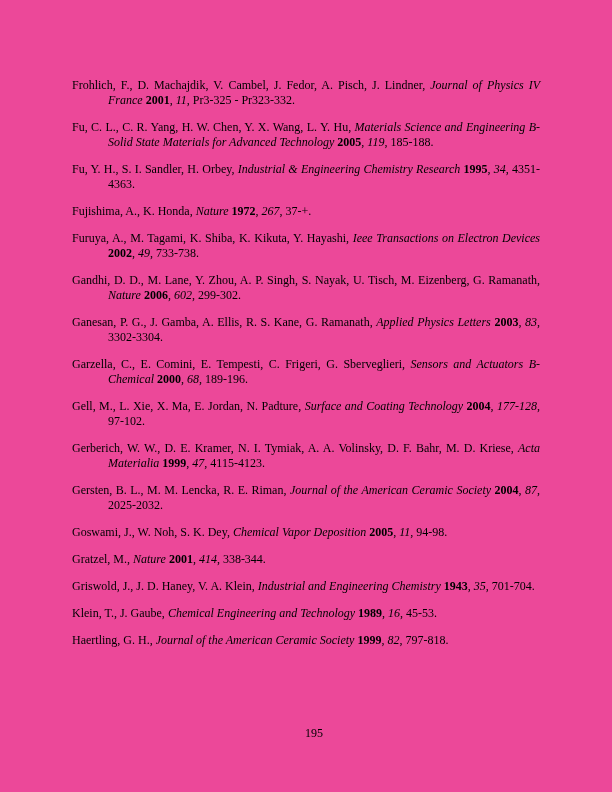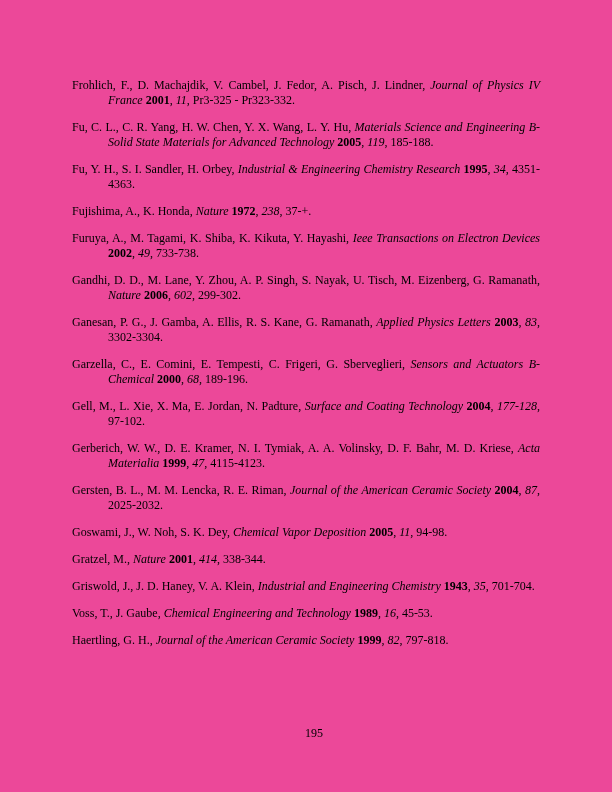--- a/index.html
+++ b/index.html
@@ -42,28 +42,28 @@
   }
 </style>
 </head>
 <body>
 
 <div class="page">
   <div class="content">
       <p class="reference"><span>Frohlich, F., D. Machajdik, V. Cambel, J. Fedor, A. Pisch, J. Lindner, </span><i>Journal of Physics IV France</i> <b>2001</b>, <i>11</i><span>, Pr3-325 - Pr323-332.</span></p>
       <p class="reference"><span>Fu, C. L., C. R. Yang, H. W. Chen, Y. X. Wang, L. Y. Hu, </span><i>Materials Science and Engineering B-Solid State Materials for Advanced Technology</i> <b>2005</b>, <i>119</i><span>, 185-188.</span></p>
       <p class="reference"><span>Fu, Y. H., S. I. Sandler, H. Orbey, </span><i>Industrial &amp; Engineering Chemistry Research</i> <b>1995</b>, <i>34</i><span>, 4351-4363.</span></p>
-      <p class="reference"><span>Fujishima, A., K. Honda, </span><i>Nature</i> <b>1972</b>, <i>238</i><span>, 37-+.</span></p>
+      <p class="reference"><span>Fujishima, A., K. Honda, </span><i>Nature</i> <b>1972</b>, <i>267</i><span>, 37-+.</span></p>
       <p class="reference"><span>Furuya, A., M. Tagami, K. Shiba, K. Kikuta, Y. Hayashi, </span><i>Ieee Transactions on Electron Devices</i> <b>2002</b>, <i>49</i><span>, 733-738.</span></p>
       <p class="reference"><span>Gandhi, D. D., M. Lane, Y. Zhou, A. P. Singh, S. Nayak, U. Tisch, M. Eizenberg, G. Ramanath, </span><i>Nature</i> <b>2006</b>, <i>602</i><span>, 299-302.</span></p>
       <p class="reference"><span>Ganesan, P. G., J. Gamba, A. Ellis, R. S. Kane, G. Ramanath, </span><i>Applied Physics Letters</i> <b>2003</b>, <i>83</i><span>, 3302-3304.</span></p>
       <p class="reference"><span>Garzella, C., E. Comini, E. Tempesti, C. Frigeri, G. Sberveglieri, </span><i>Sensors and Actuators B-Chemical</i> <b>2000</b>, <i>68</i><span>, 189-196.</span></p>
       <p class="reference"><span>Gell, M., L. Xie, X. Ma, E. Jordan, N. Padture, </span><i>Surface and Coating Technology</i> <b>2004</b>, <i>177-128</i><span>, 97-102.</span></p>
       <p class="reference"><span>Gerberich, W. W., D. E. Kramer, N. I. Tymiak, A. A. Volinsky, D. F. Bahr, M. D. Kriese, </span><i>Acta Materialia</i> <b>1999</b>, <i>47</i><span>, 4115-4123.</span></p>
       <p class="reference"><span>Gersten, B. L., M. M. Lencka, R. E. Riman, </span><i>Journal of the American Ceramic Society</i> <b>2004</b>, <i>87</i><span>, 2025-2032.</span></p>
       <p class="reference"><span>Goswami, J., W. Noh, S. K. Dey, </span><i>Chemical Vapor Deposition</i> <b>2005</b>, <i>11</i><span>, 94-98.</span></p>
       <p class="reference"><span>Gratzel, M., </span><i>Nature</i> <b>2001</b>, <i>414</i><span>, 338-344.</span></p>
       <p class="reference"><span>Griswold, J., J. D. Haney, V. A. Klein, </span><i>Industrial and Engineering Chemistry</i> <b>1943</b>, <i>35</i><span>, 701-704.</span></p>
-      <p class="reference"><span>Voss, T., J. Gaube, </span><i>Chemical Engineering and Technology</i> <b>1989</b>, <i>16</i><span>, 45-53.</span></p>
+      <p class="reference"><span>Klein, T., J. Gaube, </span><i>Chemical Engineering and Technology</i> <b>1989</b>, <i>16</i><span>, 45-53.</span></p>
       <p class="reference"><span>Haertling, G. H., </span><i>Journal of the American Ceramic Society</i> <b>1999</b>, <i>82</i><span>, 797-818.</span></p>
     </div>
   <div class="page-number">195</div>
 </div>
 
 </body></html>

